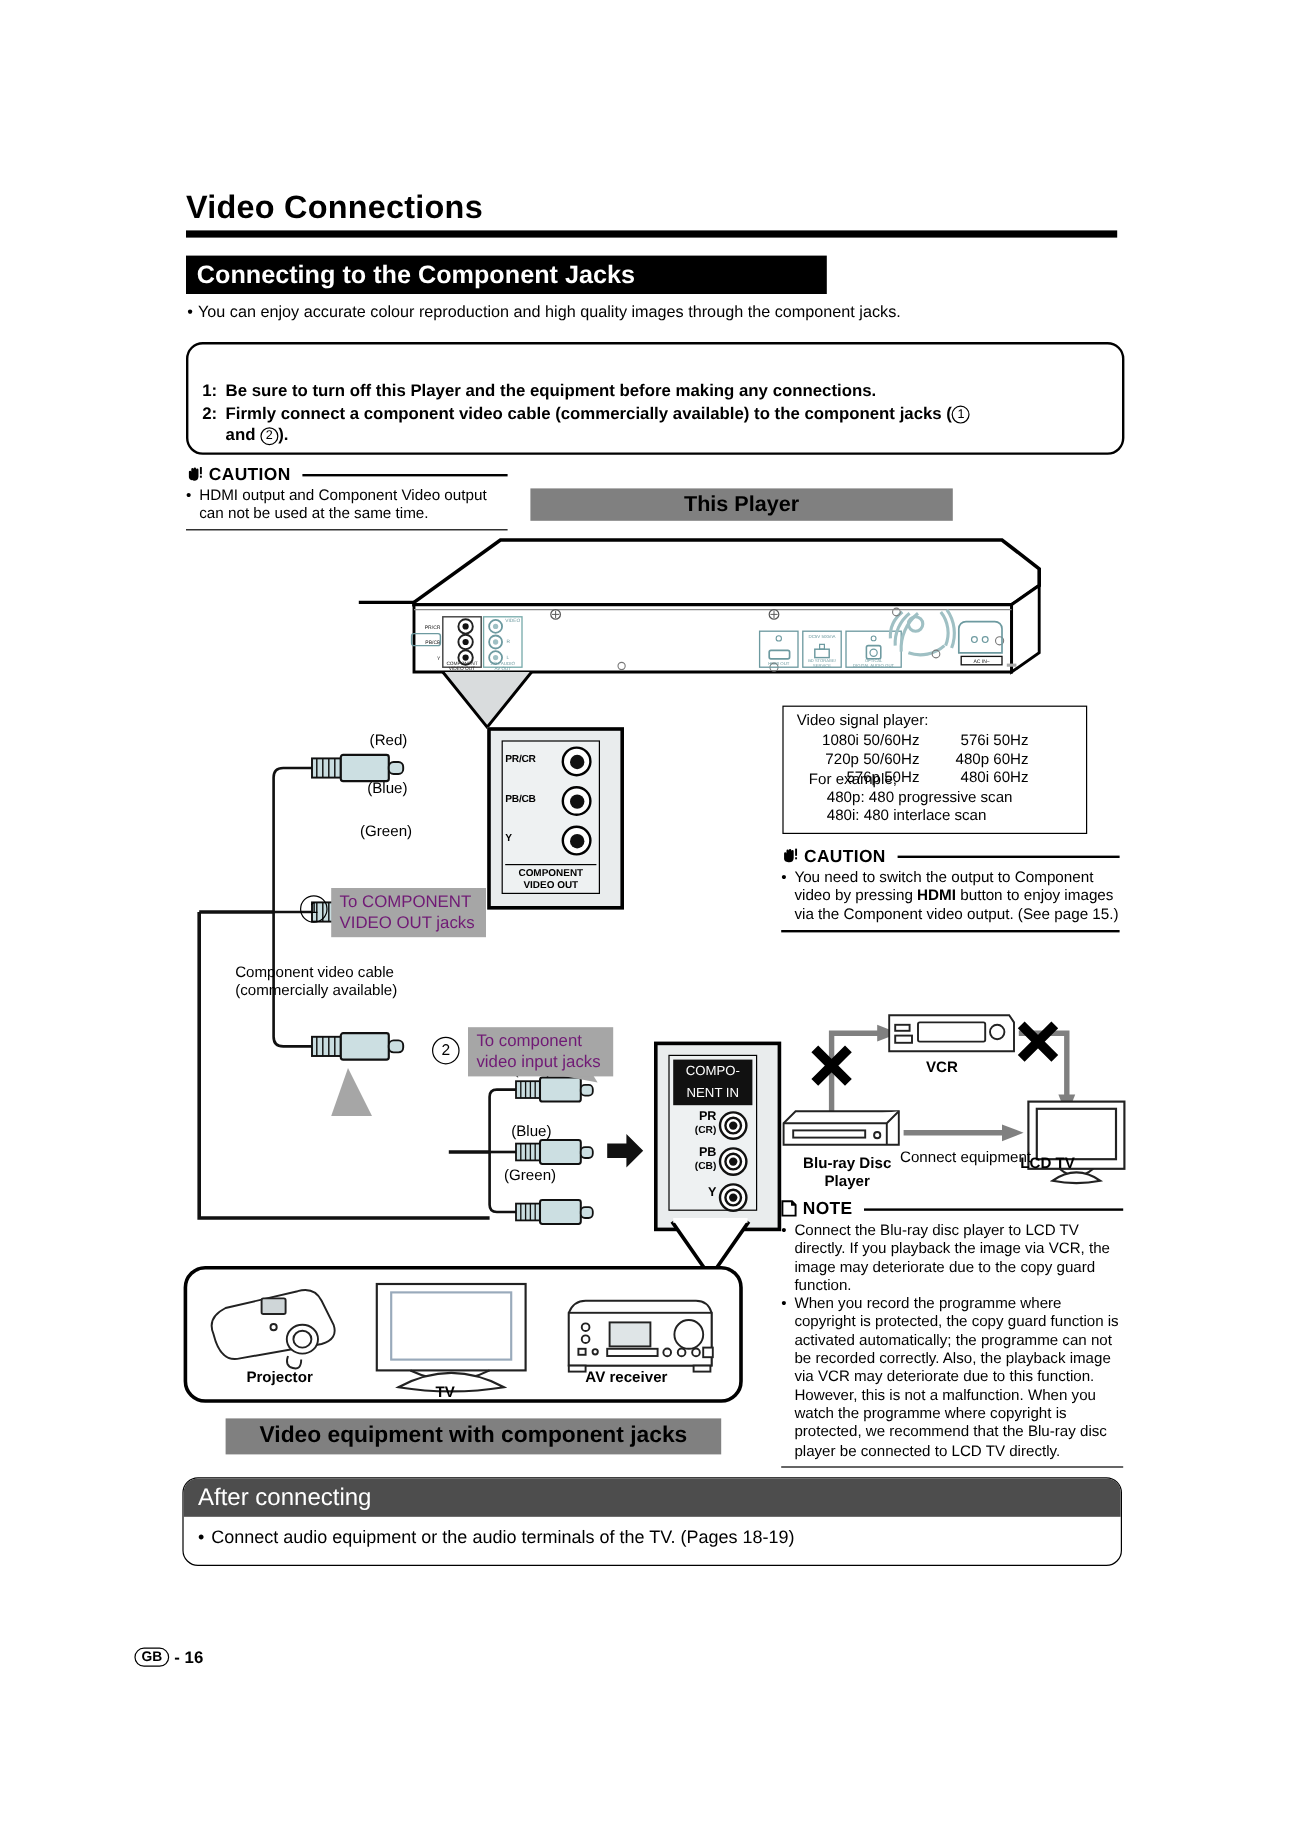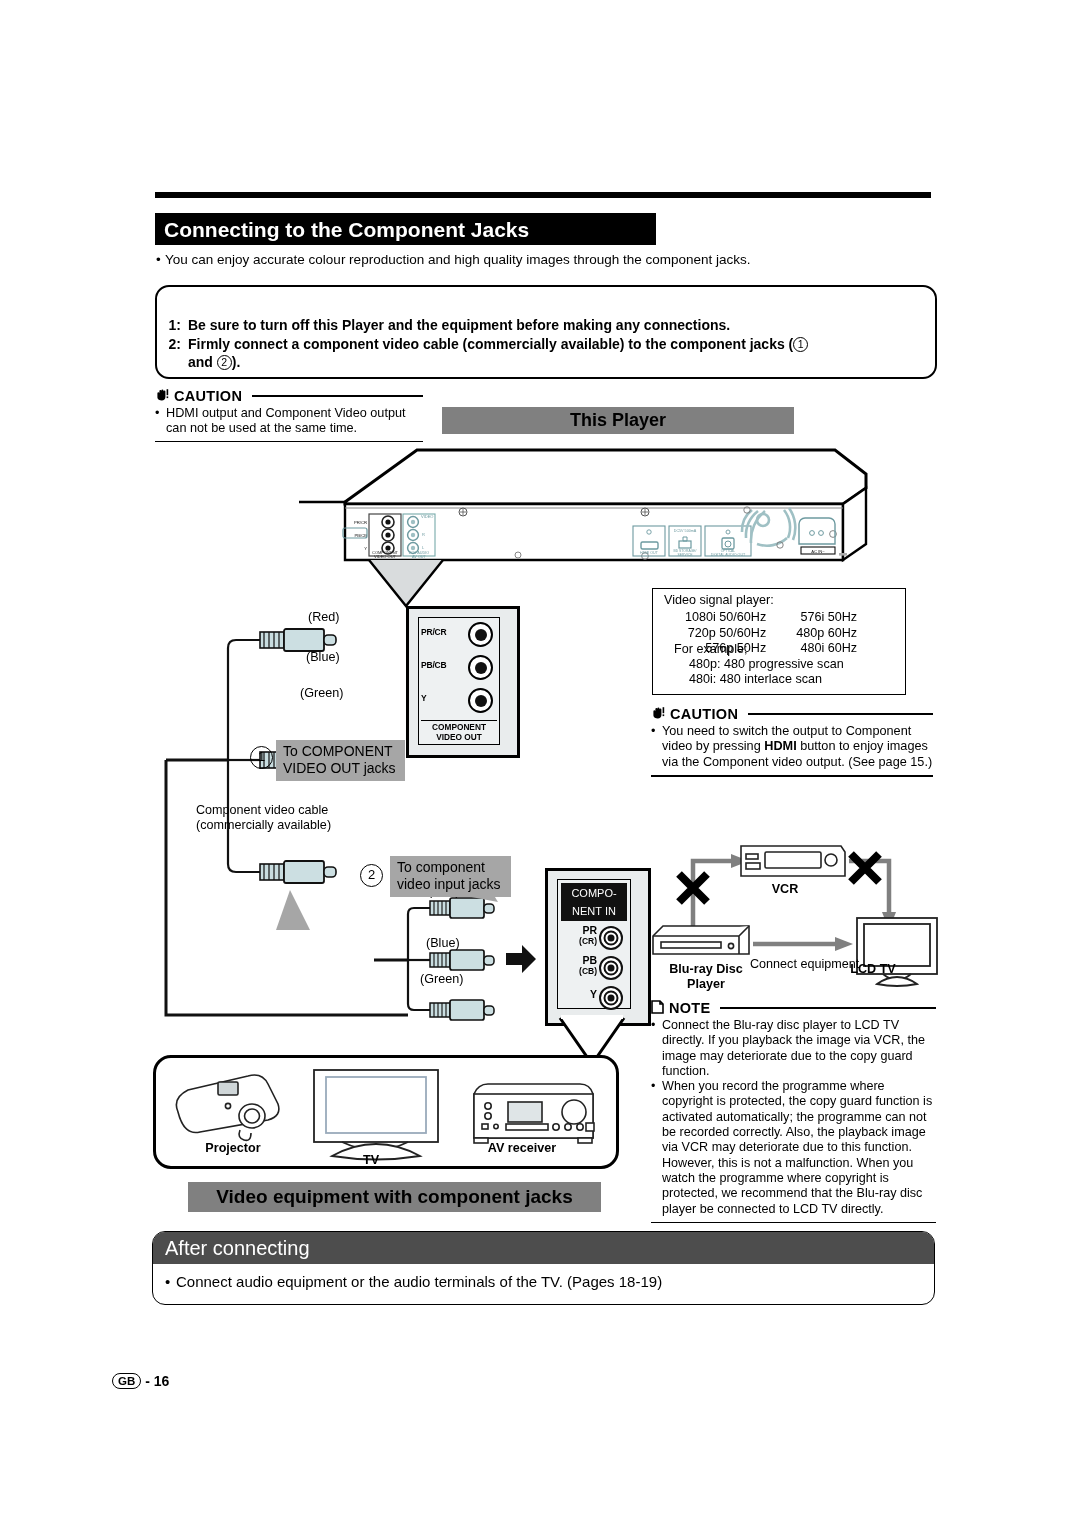--- a/index.html
+++ b/index.html
@@ -14,21 +14,21 @@
   .page-title{
     position:absolute;left:155px;top:158px;
     font-size:27px;font-weight:bold;letter-spacing:.2px;
   }
   .title-rule{
     position:absolute;left:155px;top:192px;width:776px;height:6px;background:#000;
   }
 
   
   .section-bar{
-    position:absolute;left:155px;top:213px;width:501px;height:32px;background:#000;
+    position:absolute;left:155px;top:213px;width:501px;height:32px;background:#000;padding-left:33px;
   }
   .section-bar span{
     position:absolute;left:9px;top:5px;color:#fff;font-size:21px;font-weight:bold;
   }
 
   .bullet-line{
     position:absolute;left:156px;top:252px;width:780px;
     font-size:13.5px;line-height:16px;
   }
   .bullet-line .b{display:inline-block;width:9px;}
@@ -148,21 +148,21 @@
     content:"";position:absolute;left:50%;top:50%;width:15px;height:15px;transform:translate(-50%,-50%);
     border-radius:50%;border:2px solid #111;box-sizing:border-box;
   }
   .rca2::after{
     content:"";position:absolute;left:50%;top:50%;width:7px;height:7px;transform:translate(-50%,-50%);
     border-radius:50%;background:#111;
   }
 
   
   .tag{
-    position:absolute;background:#a6a6a6;color:#000000;font-size:14px;line-height:17px;
+    position:absolute;background:#a6a6a6;color:#701a75;font-size:14px;line-height:17px;
     padding:3px 6px 4px 7px;
   }
   .tag1{left:276px;top:740px;width:116px;}
   .tag2{left:390px;top:856px;width:108px;}
   .num-circle{
     position:absolute;width:21px;height:21px;border:1.5px solid #000;border-radius:50%;
     font-size:13px;text-align:center;line-height:19px;
   }
   .nc1{left:250px;top:746px;}
   .nc2{left:360px;top:864px;}
@@ -211,20 +211,21 @@
   }
   .pgnum{font-size:14px;font-weight:bold;}
 
   svg{overflow:visible;}
 </style>
 </head>
 <body>
 
 <div class="page">
 
+  <div class="page-title">Video Connections</div>
   <div class="title-rule"></div>
 
   <div class="section-bar">
     <span>Connecting to the Component Jacks</span>
   </div>
 
   <div class="bullet-line">
     <span class="b">•</span><span>You can enjoy accurate colour reproduction and high quality images through the component jacks.</span>
   </div>
 

